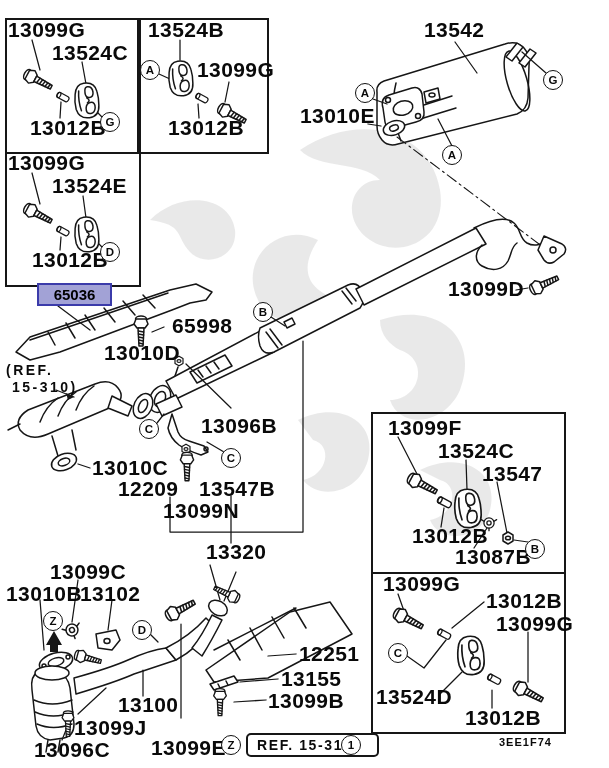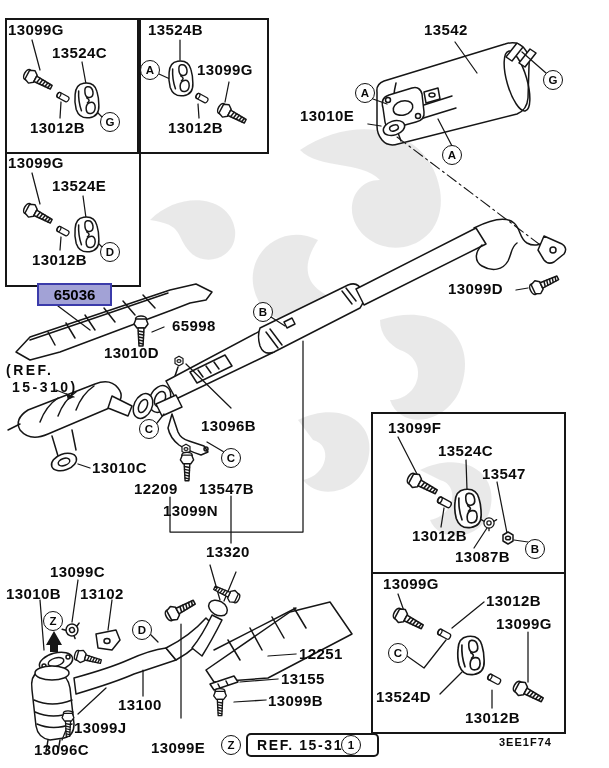--- a/index.html
+++ b/index.html
@@ -6,21 +6,21 @@
   #stage{position:relative;width:609px;height:768px;background:#fff;overflow:hidden;
          font-family:"Liberation Sans",sans-serif;}
   #art{position:absolute;left:0;top:0;z-index:1;}
   #art *{fill:none;stroke:#161616;stroke-width:1.5;stroke-linecap:round;stroke-linejoin:round;}
   #art .wf{fill:#ffffff;}
   #art .bf{fill:#161616;stroke:none;}
   #art .wm{fill:#cbcbcb;stroke:none;opacity:.42;}
   #art .ld{stroke-width:1.25;}
   #art .dash{stroke-width:1.1;stroke-dasharray:11 4 2 4;}
   .ibox{position:absolute;border:2px solid #161616;background:transparent;z-index:2;}
-  .pl{position:absolute;z-index:4;font-weight:700;font-size:15px;line-height:15px;
+  .pl{position:absolute;z-index:4;font-weight:700;font-size:21px;line-height:15px;
       letter-spacing:.4px;color:#0a0a0a;white-space:nowrap;}
   .pl.sp{font-size:14px;letter-spacing:2.5px;}
   .cl{position:absolute;z-index:4;width:20px;height:20px;box-sizing:border-box;border:1.8px solid #111;
       border-radius:50%;background:#fff;display:flex;align-items:center;justify-content:center;
       font-weight:700;font-size:11.5px;color:#0a0a0a;}
   #hl65036{position:absolute;z-index:3;left:37px;top:283px;width:75px;height:23px;box-sizing:border-box;
       border:2px solid #3b3baa;background:#a2a2d6;display:flex;align-items:center;justify-content:center;
       font-weight:700;font-size:15px;color:#000;}
   #refbox{position:absolute;z-index:3;left:246px;top:733px;width:133px;height:24px;box-sizing:border-box;
       border:2px solid #161616;border-radius:5px;display:flex;align-items:center;
@@ -236,21 +236,21 @@
   <div class="pl" style="left:32px;top:252px">13012B</div>
   <div class="pl" style="left:424px;top:22px">13542</div>
   <div class="pl" style="left:300px;top:108px">13010E</div>
   <div class="pl" style="left:448px;top:281px">13099D</div>
   <div class="pl" style="left:172px;top:318px">65998</div>
   <div class="pl" style="left:104px;top:345px">13010D</div>
   <div class="pl sp" style="left:6px;top:363px">(REF.</div>
   <div class="pl sp" style="left:12px;top:380px">15-310)</div>
   <div class="pl" style="left:201px;top:418px">13096B</div>
   <div class="pl" style="left:92px;top:460px">13010C</div>
-  <div class="pl" style="left:134px;top:481px">12209</div>
+  <div class="pl" style="left:118px;top:481px">12209</div>
   <div class="pl" style="left:199px;top:481px">13547B</div>
   <div class="pl" style="left:163px;top:503px">13099N</div>
   <div class="pl" style="left:206px;top:544px">13320</div>
   <div class="pl" style="left:388px;top:420px">13099F</div>
   <div class="pl" style="left:438px;top:443px">13524C</div>
   <div class="pl" style="left:482px;top:466px">13547</div>
   <div class="pl" style="left:412px;top:528px">13012B</div>
   <div class="pl" style="left:455px;top:549px">13087B</div>
   <div class="pl" style="left:383px;top:576px">13099G</div>
   <div class="pl" style="left:486px;top:593px">13012B</div>

